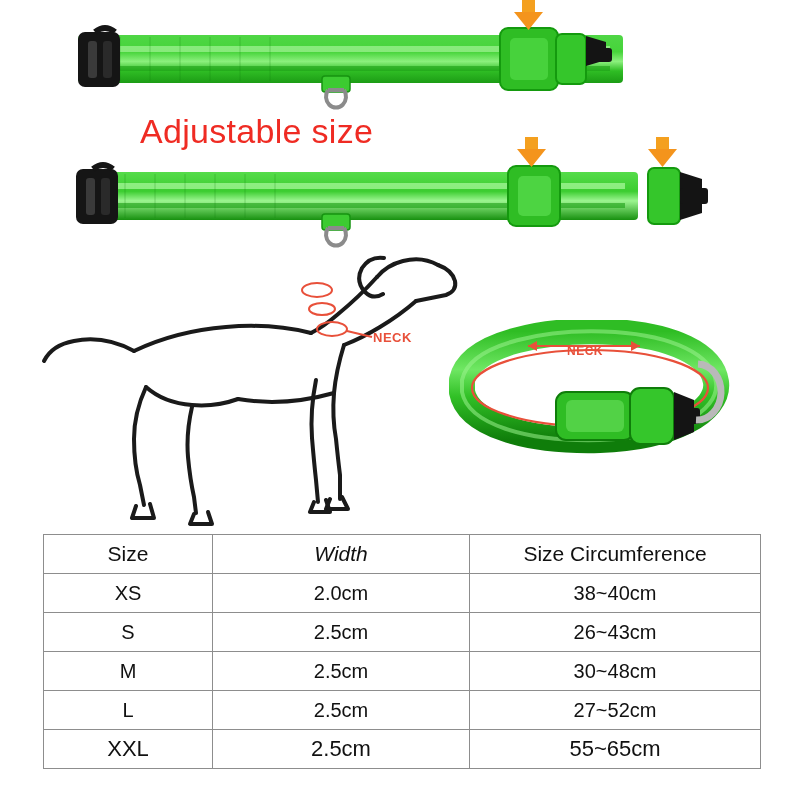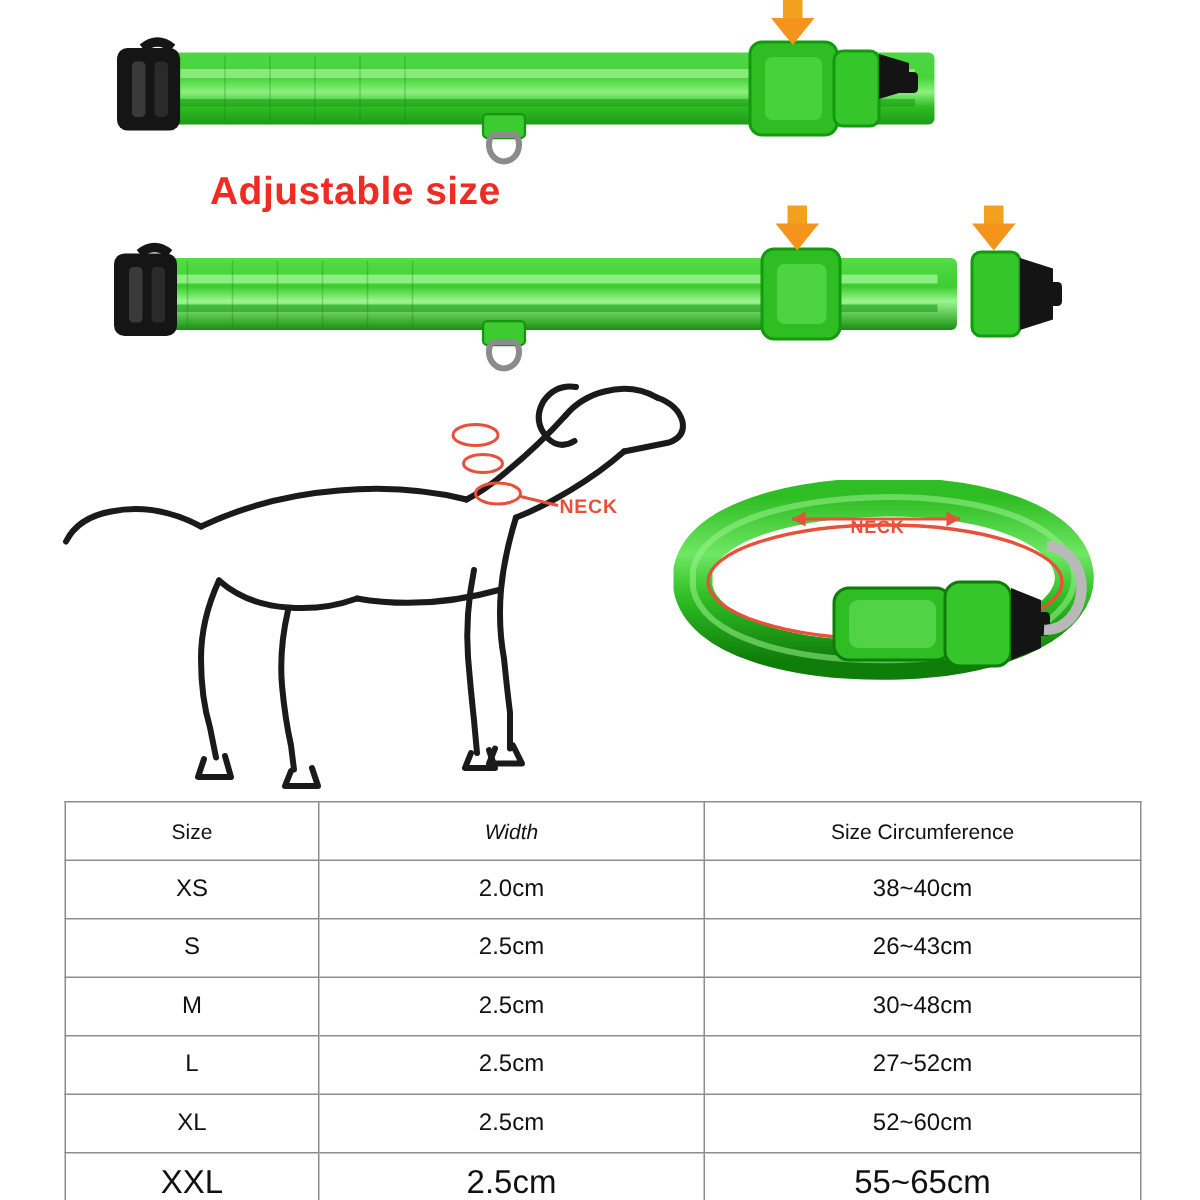--- a/index.html
+++ b/index.html
@@ -27,22 +27,22 @@
     left: 0;
     top: 0;
     width: 800px;
     height: 250px;
   }
 
   .headline {
     position: absolute;
     left: 140px;
     top: 112px;
-    font-size: 26px;
-    font-weight: bold;
+    font-size: 34px;
+    font-weight: normal;
     color: #ef2b23;
     letter-spacing: 0.3px;
     white-space: nowrap;
   }
 
   
   .dog-area {
     position: absolute;
     left: 40px;
     top: 230px;
@@ -83,27 +83,27 @@
     left: 43px;
     top: 534px;
     width: 714px;
     border-collapse: collapse;
     table-layout: fixed;
   }
   .size-table td, .size-table th {
     border: 1px solid #8d8d8d;
     height: 38px;
     text-align: center;
-    font-size: 16px;
+    font-size: 20px;
     color: #111111;
     font-weight: normal;
     padding: 0;
   }
   .size-table th {
-    font-size: 14px;
+    font-size: 21px;
   }
   .size-table tr:last-child td {
     font-size: 22px;
   }
   .col-size { width: 168px; }
   .col-width { width: 256px; font-style: italic; }
   .col-neck { width: 290px; }
 </style>
 </head>
 <body>
@@ -338,25 +338,20 @@
         <td>M</td>
         <td>2.5cm</td>
         <td>30~48cm</td>
       </tr>
       <tr>
         <td>L</td>
         <td>2.5cm</td>
         <td>27~52cm</td>
       </tr>
       <tr>
-        <td>XL</td>
-        <td>2.5cm</td>
-        <td>52~60cm</td>
-      </tr>
-      <tr>
         <td>XXL</td>
         <td>2.5cm</td>
         <td>55~65cm</td>
       </tr>
     </tbody>
   </table>
 
 </div>
 
 </body></html>

